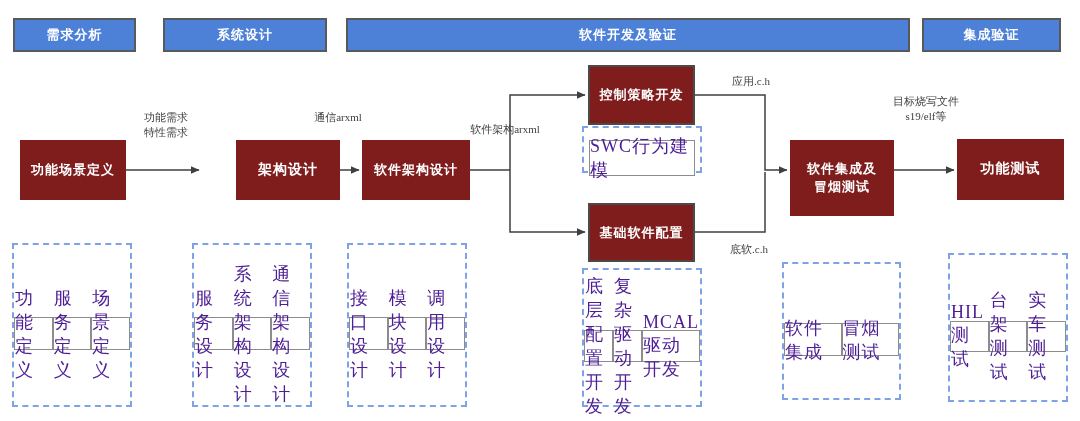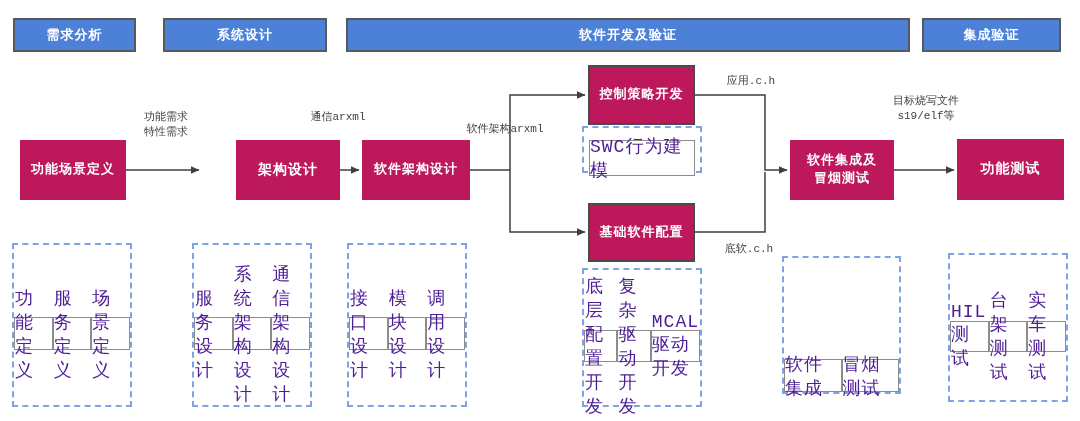--- a/index.html
+++ b/index.html
@@ -1,41 +1,41 @@
 <!DOCTYPE html>
 <html><head>
 <meta charset="utf-8">
 <style>
   html, body { margin: 0; padding: 0; background: #ffffff; }
   #canvas {
     position: relative;
     width: 1080px;
     height: 421px;
     background: #ffffff;
-    font-family: Liberation Mono, monospace;
+    font-family: Liberation Serif, serif;
     overflow: hidden;
   }
   .abs { position: absolute; box-sizing: border-box; }
 
   
   .phase-bar {
     background: #4d81d8;
     border: 2px solid #58595b;
     color: #ffffff;
     font-weight: bold;
     font-size: 13px;
     display: flex;
     align-items: center;
     justify-content: center;
     letter-spacing: 1px;
   }
 
   
   .flow-box {
-    background: #be185d;
+    background: #7f1d1d;
     color: #ffffff;
     font-weight: bold;
     font-size: 14px;
     display: flex;
     align-items: center;
     justify-content: center;
     text-align: center;
     white-space: pre-line;
     line-height: 1.35;
     letter-spacing: 1px;
@@ -116,21 +116,21 @@
   <div class="abs phase-bar" style="left:13px;top:18px;width:123px;height:34px;">需求分析</div>
   <div class="abs phase-bar" style="left:346px;top:18px;width:564px;height:34px;">软件开发及验证</div>
   <div class="abs phase-bar" style="left:163px;top:18px;width:164px;height:34px;">系统设计</div>
   <div class="abs phase-bar" style="left:922px;top:18px;width:139px;height:34px;">集成验证</div>
 
   <div class="abs flow-box" style="left:20px;top:140px;width:106px;height:60px;font-size:13px;">功能场景定义</div>
   <div class="abs flow-box" style="left:202px;top:140px;width:104px;height:60px;margin-left:34px;">架构设计</div>
   <div class="abs flow-box" style="left:362px;top:140px;width:108px;height:60px;font-size:13px;">软件架构设计</div>
   <div class="abs flow-box outlined" style="left:588px;top:65px;width:107px;height:60px;font-size:13px;">控制策略开发</div>
   <div class="abs flow-box outlined" style="left:588px;top:203px;width:107px;height:59px;font-size:13px;">基础软件配置</div>
-  <div class="abs flow-box" style="left:790px;top:140px;width:104px;height:60px;font-size:13px;">软件集成及
+  <div class="abs flow-box" style="left:790px;top:140px;width:104px;height:76px;font-size:13px;">软件集成及
 冒烟测试</div>
   <div class="abs flow-box" style="left:957px;top:139px;width:107px;height:61px;">功能测试</div>
 
   <div class="abs swc-dashed" style="left:582px;top:126px;width:120px;height:47px;">
     <div class="item-box">SWC行为建模</div>
   </div>
 
   <div class="abs edge-label" style="left:128px;top:110px;width:76px;">功能需求
 特性需求</div>
   <div class="abs edge-label" style="left:303px;top:110px;width:70px;">通信arxml</div>
@@ -157,21 +157,21 @@
     <div class="item-box">模块设计</div>
     <div class="item-box">调用设计</div>
   </div>
 
   <div class="abs dashed-group" style="left:582px;top:268px;width:120px;height:139px;">
     <div class="item-box" style="height:30px;">底层配置开发</div>
     <div class="item-box" style="height:30px;">复杂驱动开发</div>
     <div class="item-box" style="height:30px;">MCAL驱动开发</div>
   </div>
 
-  <div class="abs dashed-group" style="left:782px;top:256px;width:119px;height:138px;align-items:flex-end;">
+  <div class="abs dashed-group" style="left:782px;top:262px;width:119px;height:138px;">
     <div class="item-box">软件集成</div>
     <div class="item-box">冒烟测试</div>
   </div>
 
   <div class="abs dashed-group" style="left:948px;top:253px;width:120px;height:149px;">
     <div class="item-box" style="height:29px;">HIL测试</div>
     <div class="item-box" style="height:29px;">台架测试</div>
     <div class="item-box" style="height:29px;">实车测试</div>
   </div>
 

